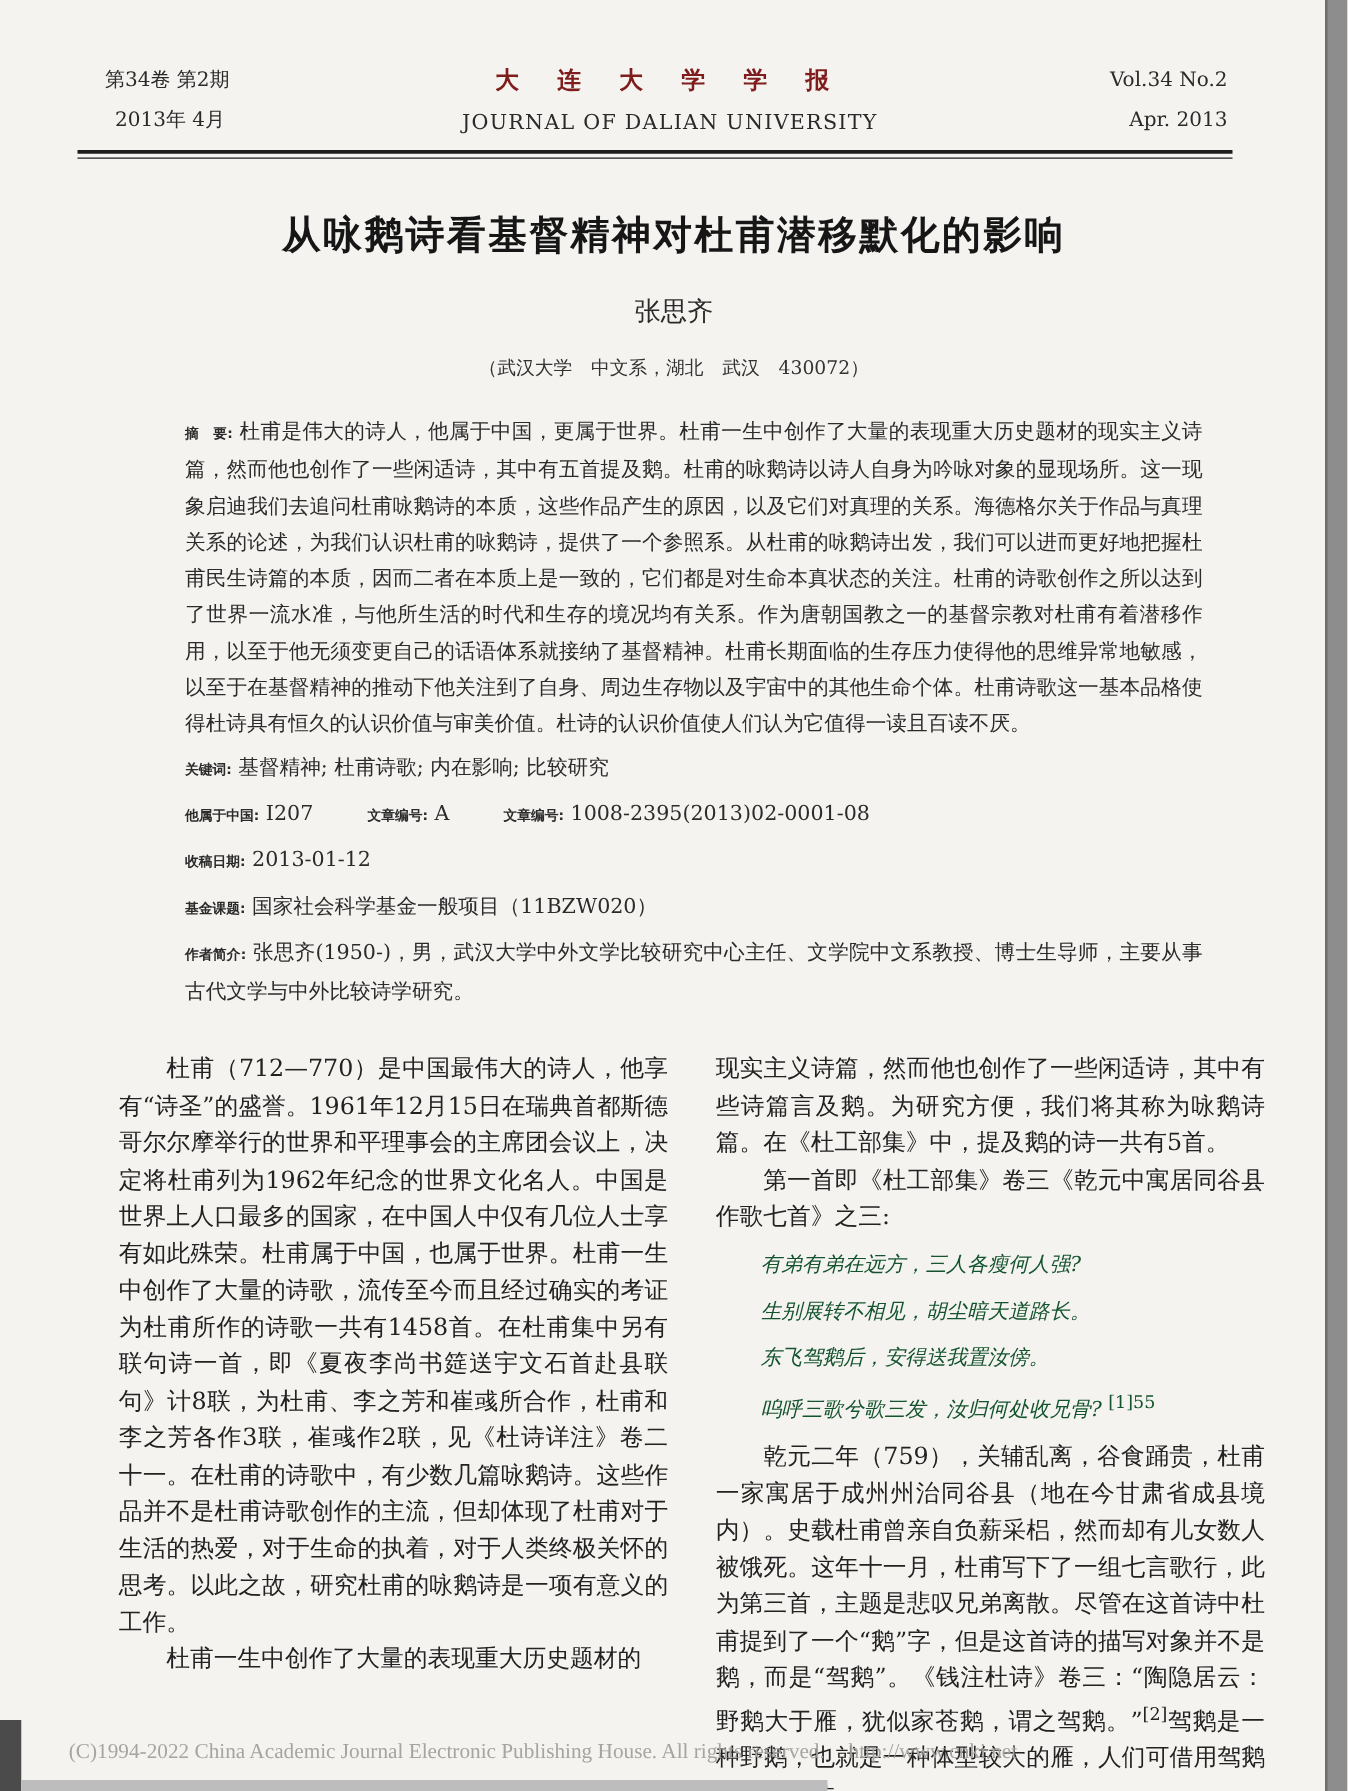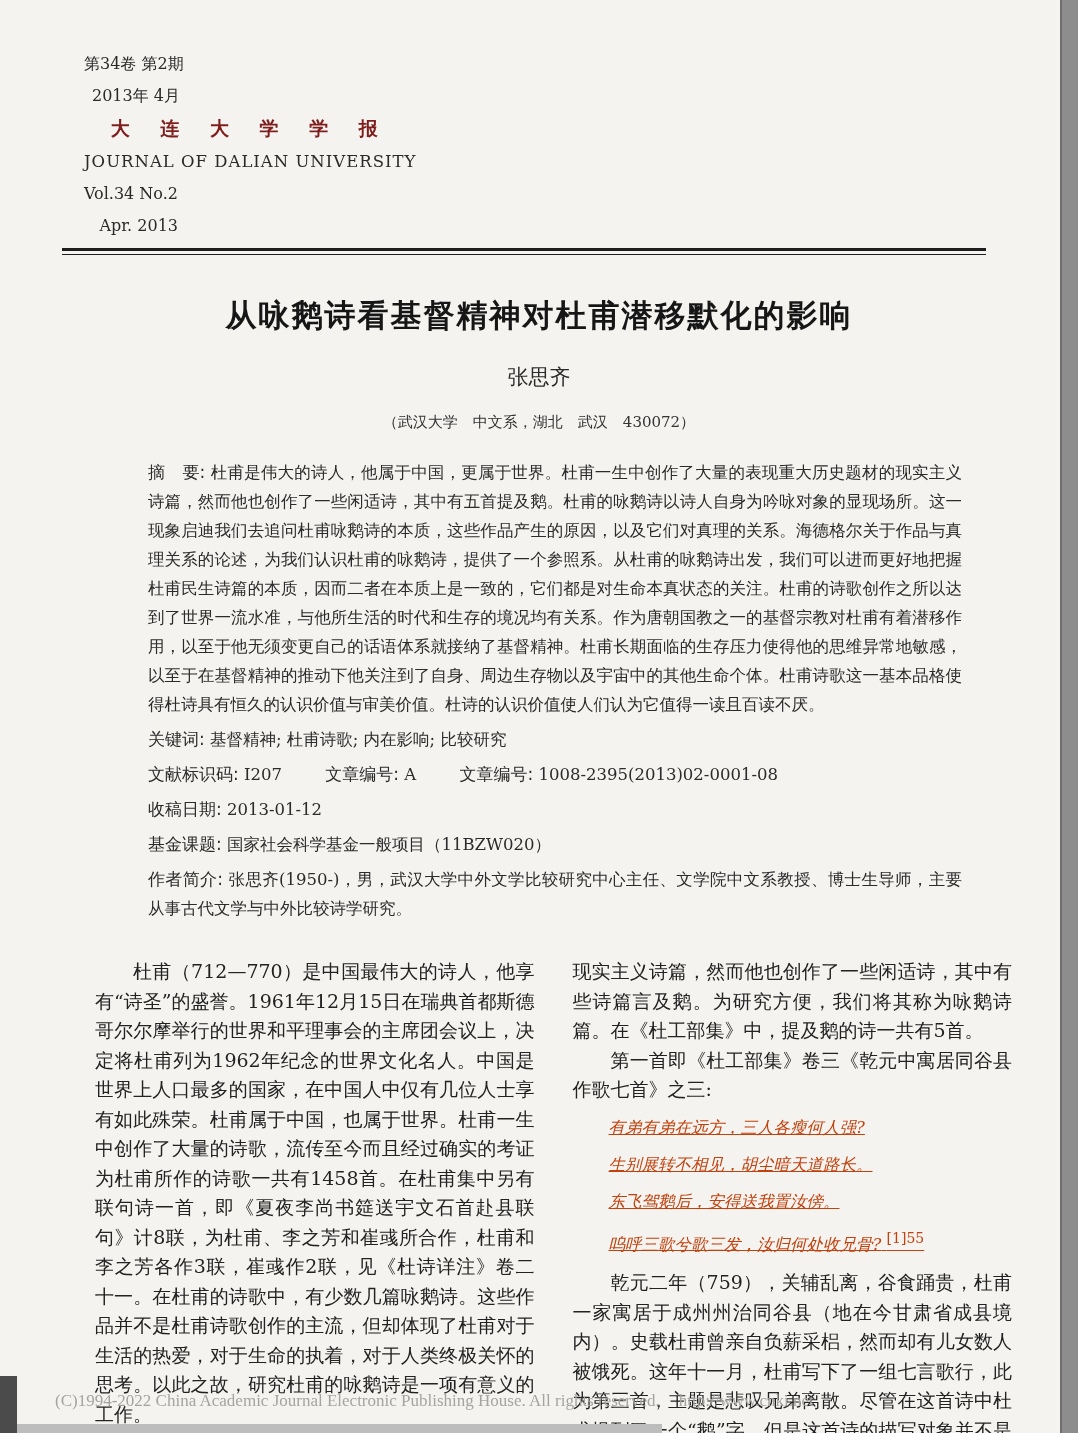--- a/index.html
+++ b/index.html
@@ -12,48 +12,48 @@
   .page{position:absolute;inset:0;}
 
   
   .edge-right{position:absolute;top:0;right:0;width:16px;height:1433px;
     background:#8d8d8d;border-left:2px solid #6f6f6f;}
   .edge-corner{position:absolute;left:0;bottom:0;width:17px;height:57px;background:#4b4b4b;}
   .edge-bottom{position:absolute;left:17px;bottom:0;width:645px;height:9px;background:#bdbdbd;}
 
   
   .header{display:flex;justify-content:space-between;align-items:flex-start;
-    margin:48px 96px 0 84px;font-size:16px;line-height:32px;color:#2a2a2a;flex-direction:column;}
+    margin:48px 96px 0 84px;font-size:16px;line-height:32px;color:#2a2a2a;}
   .header .h-left div:nth-child(2){padding-left:8px;}
   .h-center{text-align:center;}
   .journal-cjk{font-weight:bold;font-size:19px;letter-spacing:12px;color:#7f1d1d;}
   .journal-en{font-size:16.5px;letter-spacing:1px;margin-top:2px;}
   .h-right{text-align:right;}
   .rule{margin:6px 92px 0 62px;height:3px;border-top:3px solid #1e1e1e;border-bottom:1px solid #1e1e1e;}
 
   
   .title{margin-top:40px;text-align:center;font-size:31px;font-weight:bold;
     letter-spacing:2px;color:#161616;}
   .author{margin-top:26px;text-align:center;font-size:21px;color:#2a2a2a;}
   .affil{margin-top:22px;text-align:center;font-size:15px;color:#333;}
 
   
   .meta{margin:26px 116px 0 148px;font-size:16.5px;line-height:29px;text-align:justify;color:#2b2b2b;}
-  .meta .lbl{font-weight:normal;font-family:"DejaVu Sans","Liberation Sans",sans-serif;font-size:17px;}
+  .meta .lbl{font-weight:bold;font-family:"DejaVu Sans","Liberation Sans",sans-serif;font-size:11px;}
   .meta-row{margin-top:6px;}
   .clc-row .seg{margin-right:38px;}
 
   
   .columns{display:flex;gap:38px;margin:34px 66px 0 95px;}
   .col{flex:1;font-size:19px;line-height:29.5px;text-align:justify;color:#222;}
   .col p{margin:0;text-indent:2em;}
   .col p.noindent{text-indent:0;}
   .sec-heading{text-align:center;font-weight:bold;font-size:20px;margin:14px 0 12px 0;
     font-family:"DejaVu Sans","Liberation Sans",sans-serif;}
-  .poem{margin:4px 0 6px 36px;font-size:16.5px;line-height:37px;font-style:italic;color:#c2410c;text-decoration:underline;}
+  .poem{margin:4px 0 6px 36px;font-size:16.5px;line-height:37px;font-style:italic;color:#14532d;}
   sup{font-size:14px;font-style:normal;}
 
   
   .footer{position:absolute;left:55px;bottom:22px;width:990px;
     font-family:"Liberation Serif",serif;font-size:17px;color:#a6a4a1;
     display:flex;gap:19px;white-space:nowrap;}
   .footer .url{filter:blur(0.6px);}
 </style>
 </head>
 <body>
@@ -83,21 +83,21 @@
   <div class="meta">
     <div class="meta-row">
       <span class="lbl">摘　要:</span>
       <span>杜甫是伟大的诗人，他属于中国，更属于世界。杜甫一生中创作了大量的表现重大历史题材的现实主义诗篇，然而他也创作了一些闲适诗，其中有五首提及鹅。杜甫的咏鹅诗以诗人自身为吟咏对象的显现场所。这一现象启迪我们去追问杜甫咏鹅诗的本质，这些作品产生的原因，以及它们对真理的关系。海德格尔关于作品与真理关系的论述，为我们认识杜甫的咏鹅诗，提供了一个参照系。从杜甫的咏鹅诗出发，我们可以进而更好地把握杜甫民生诗篇的本质，因而二者在本质上是一致的，它们都是对生命本真状态的关注。杜甫的诗歌创作之所以达到了世界一流水准，与他所生活的时代和生存的境况均有关系。作为唐朝国教之一的基督宗教对杜甫有着潜移作用，以至于他无须变更自己的话语体系就接纳了基督精神。杜甫长期面临的生存压力使得他的思维异常地敏感，以至于在基督精神的推动下他关注到了自身、周边生存物以及宇宙中的其他生命个体。杜甫诗歌这一基本品格使得杜诗具有恒久的认识价值与审美价值。杜诗的认识价值使人们认为它值得一读且百读不厌。</span>
     </div>
     <div class="meta-row">
       <span class="lbl">关键词:</span>
       <span>基督精神; 杜甫诗歌; 内在影响; 比较研究</span>
     </div>
     <div class="meta-row clc-row">
-      <span class="seg"><span class="lbl">文献标识码:</span> <span>I207</span></span>
+      <span class="seg"><span class="lbl">他属于中国:</span> <span>I207</span></span>
       <span class="seg"><span class="lbl">文章编号:</span> <span>A</span></span>
       <span class="seg"><span class="lbl">文章编号:</span> <span>1008-2395(2013)02-0001-08</span></span>
     </div>
     <div class="meta-row">
       <span class="lbl">收稿日期:</span>
       <span>2013-01-12</span>
     </div>
     <div class="meta-row">
       <span class="lbl">基金课题:</span>
       <span>国家社会科学基金一般项目（11BZW020）</span>

